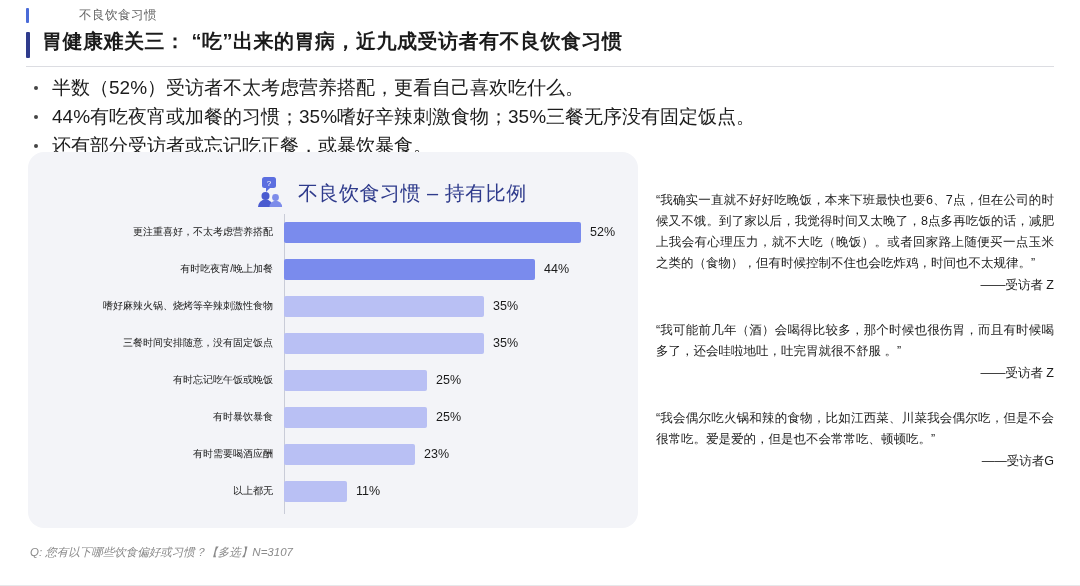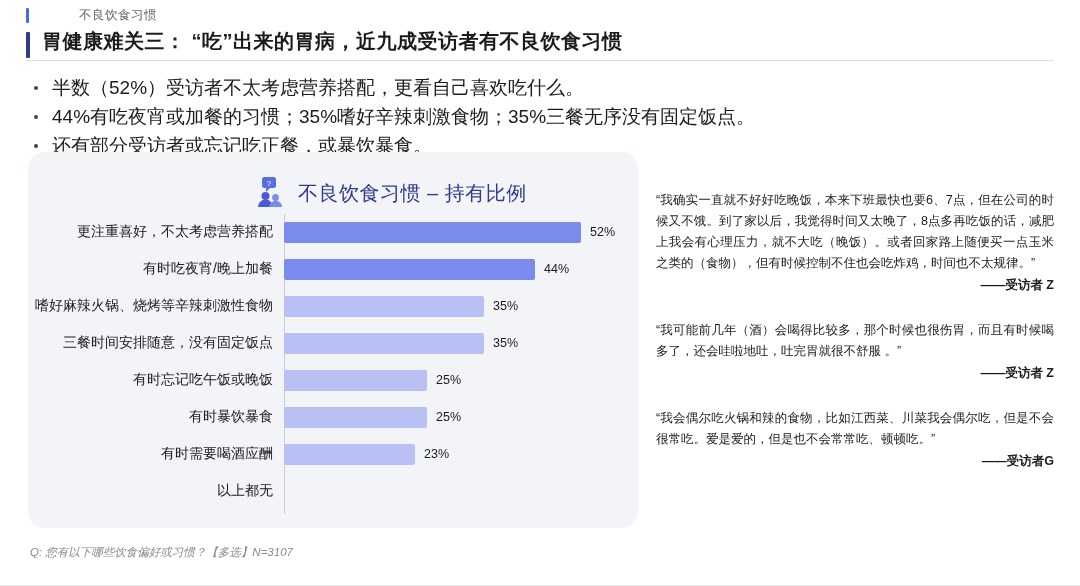--- a/index.html
+++ b/index.html
@@ -35,21 +35,21 @@
     font-size: 12.5px;
     color: #666;
     letter-spacing: .5px;
   }
 
   .title-wrap {
     position: absolute;
     left: 26px; top: 26px;
     width: 1028px;
     border-bottom: 1px solid #dcdde2;
-    padding-bottom: 4px;
+    padding-bottom: 10px;
   }
   .title-bar {
     position: absolute;
     left: 0; top: 6px;
     width: 4px; height: 26px;
     background: #2f3b8c;
     border-radius: 1px;
   }
   .title-text {
     margin-left: 16px;
@@ -118,21 +118,21 @@
     position: relative;
     height: 36px;
     margin-bottom: 1px;
     display: flex;
     align-items: center;
   }
   .row-label {
     width: 256px;
     text-align: right;
     padding-right: 11px;
-    font-size: 14px;
+    font-size: 10px;
     color: #202020;
     white-space: nowrap;
   }
   .bar-area {
     position: relative;
     height: 100%;
     display: flex;
     align-items: center;
     flex: 1 1 auto;
   }
@@ -168,21 +168,20 @@
     font-size: 12.5px;
     line-height: 21px;
     color: #1c1c1c;
     text-align: justify;
   }
   .quote-src {
     margin-top: 3px;
     font-size: 12.5px;
     color: #1c1c1c;
     text-align: right;
-    font-weight: bold;
   }
 
   
   .footnote {
     position: absolute;
     left: 30px; bottom: 26px;
     font-size: 11.5px;
     color: #8a8a8a;
     font-style: italic;
   }
@@ -293,20 +292,24 @@
       <div class="row">
         <div class="row-label">有时需要喝酒应酬</div>
         <div class="bar-area">
           <div class="bar" style="width:131px"></div>
           <div class="bar-value">23%</div>
         </div>
       </div>
 
       <div class="row">
         <div class="row-label">以上都无</div>
+        <div class="bar-area">
+          <div class="bar" style="width:63px"></div>
+          <div class="bar-value">11%</div>
+        </div>
       </div>
     </div>
   </div>
 
   <div class="quotes">
     <div class="quote">
       <div class="quote-text">“我确实一直就不好好吃晚饭，本来下班最快也要6、7点，但在公司的时候又不饿。到了家以后，我觉得时间又太晚了，8点多再吃饭的话，减肥上我会有心理压力，就不大吃（晚饭）。或者回家路上随便买一点玉米之类的（食物），但有时候控制不住也会吃炸鸡，时间也不太规律。”</div>
       <div class="quote-src">——受访者 Z</div>
     </div>
     <div class="quote">

